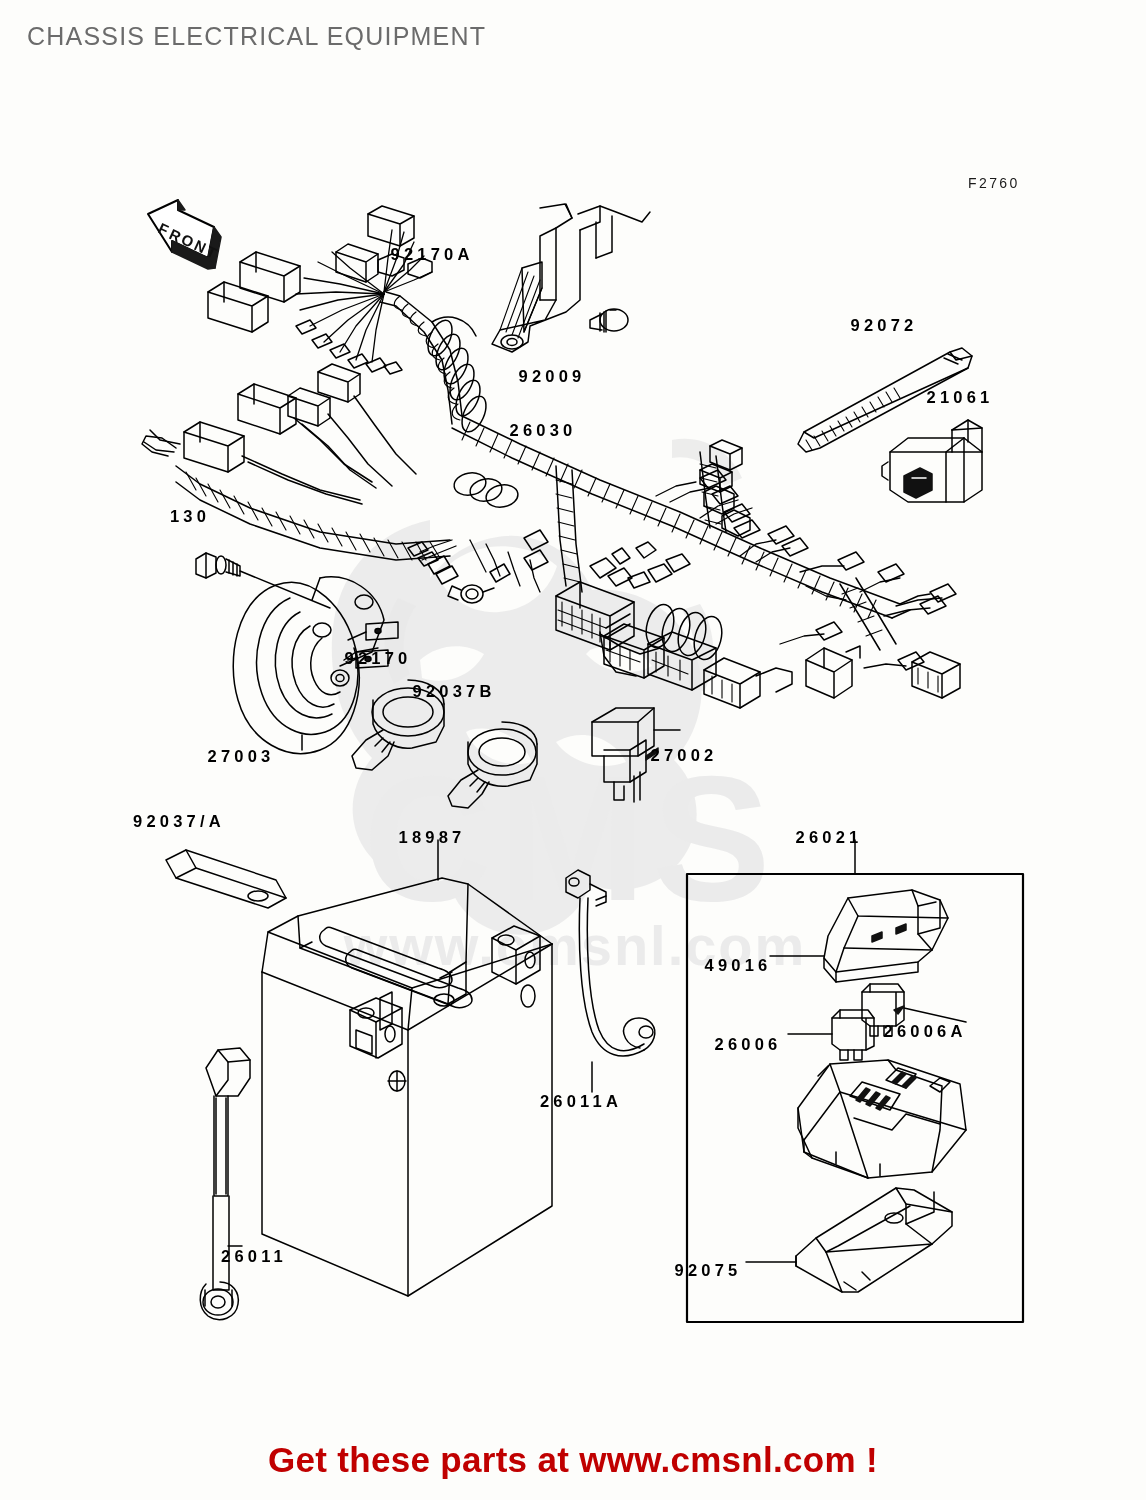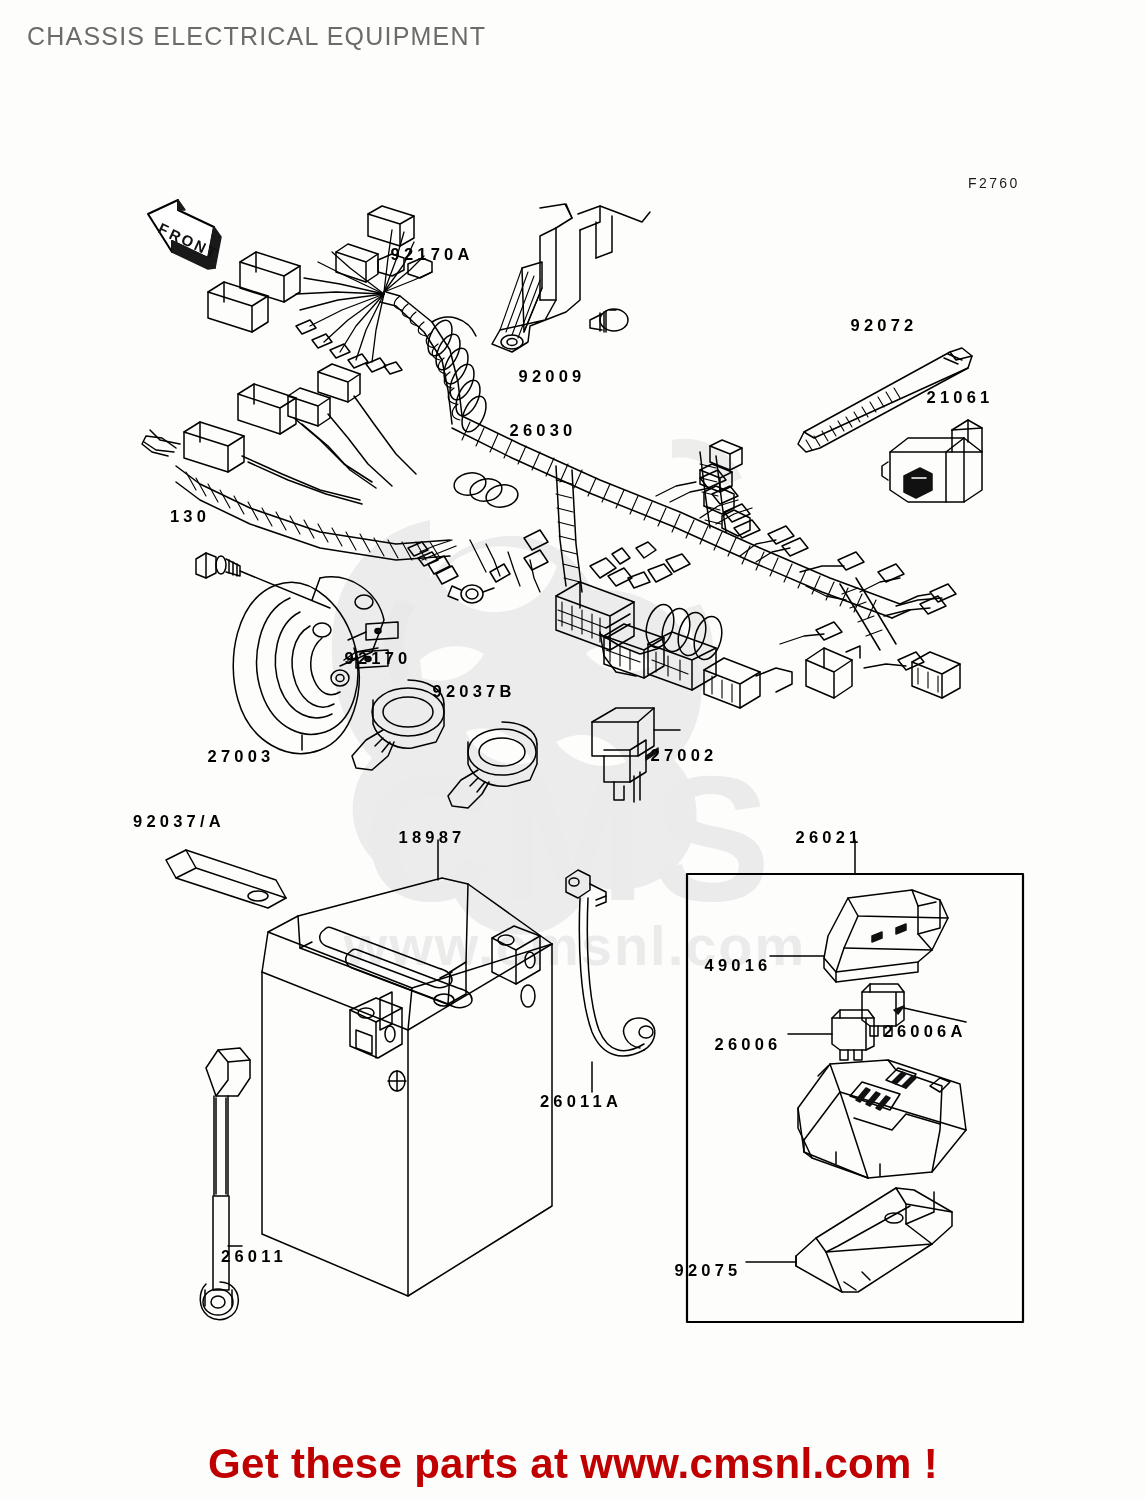--- a/index.html
+++ b/index.html
@@ -3,21 +3,21 @@
 <meta charset="utf-8">
 <style>
   html,body{margin:0;padding:0;background:#fdfdfb;}
   body{width:1146px;height:1500px;position:relative;overflow:hidden;
        font-family:"Liberation Sans",sans-serif;}
   #page-title{position:absolute;left:27px;top:22px;font-size:25px;color:#6b6b6b;
        letter-spacing:1.2px;font-weight:400;}
   #sheet-code{position:absolute;left:968px;top:175px;font-size:14px;color:#1a1a1a;
        letter-spacing:2.4px;font-weight:400;}
   #footer{position:absolute;left:0;top:1440px;width:1146px;text-align:center;
-       font-size:42px;color:#c00000;font-weight:700;letter-spacing:0.3px;
+       font-size:35px;color:#c00000;font-weight:700;letter-spacing:0.3px;
        font-family:"Liberation Sans",sans-serif;}
   .lbl{position:absolute;font-size:16.5px;color:#000;letter-spacing:4.2px;
        font-weight:700;white-space:nowrap;font-family:"Liberation Sans",sans-serif;}
   #art{position:absolute;left:0;top:0;}
   #wm{position:absolute;left:0;top:0;}
 </style>
 </head>
 <body>
 
 <div id="page-title">CHASSIS ELECTRICAL EQUIPMENT</div>
@@ -687,21 +687,21 @@
 </svg>
 
 <div class="lbl" style="left: 432px; top: 245px; transform: translateX(-50%);">92170A</div>
 <div class="lbl" style="left: 552px; top: 367px; transform: translateX(-50%);">92009</div>
 <div class="lbl" style="left: 884px; top: 316px; transform: translateX(-50%);">92072</div>
 <div class="lbl" style="left: 930px; top: 388px; transform: translateX(-50%); margin-left: 30px;">21061</div>
 <div class="lbl" style="left: 543px; top: 421px; transform: translateX(-50%);">26030</div>
 <div class="lbl" style="left: 190px; top: 507px; transform: translateX(-50%);">130</div>
 <div class="lbl" style="left: 241px; top: 747px; transform: translateX(-50%);">27003</div>
 <div class="lbl" style="left: 378px; top: 649px; transform: translateX(-50%);">92170</div>
-<div class="lbl" style="left: 474px; top: 682px; transform: translateX(-50%); text-align: center;">92037B</div>
+<div class="lbl" style="left: 454px; top: 682px; transform: translateX(-50%); text-align: center;">92037B</div>
 <div class="lbl" style="left: 684px; top: 746px; transform: translateX(-50%);">27002</div>
 <div class="lbl" style="left: 179px; top: 812px; transform: translateX(-50%);">92037/A</div>
 <div class="lbl" style="left: 432px; top: 828px; transform: translateX(-50%);">18987</div>
 <div class="lbl" style="left: 581px; top: 1092px; transform: translateX(-50%);">26011A</div>
 <div class="lbl" style="left: 254px; top: 1247px; transform: translateX(-50%);">26011</div>
 <div class="lbl" style="left: 829px; top: 828px; transform: translateX(-50%);">26021</div>
 <div class="lbl" style="left: 738px; top: 956px; transform: translateX(-50%);">49016</div>
 <div class="lbl" style="left: 748px; top: 1035px; transform: translateX(-50%);">26006</div>
 <div class="lbl" style="left: 925px; top: 1022px; transform: translateX(-50%); text-align: center;">26006A</div>
 <div class="lbl" style="left: 708px; top: 1261px; transform: translateX(-50%);">92075</div>

